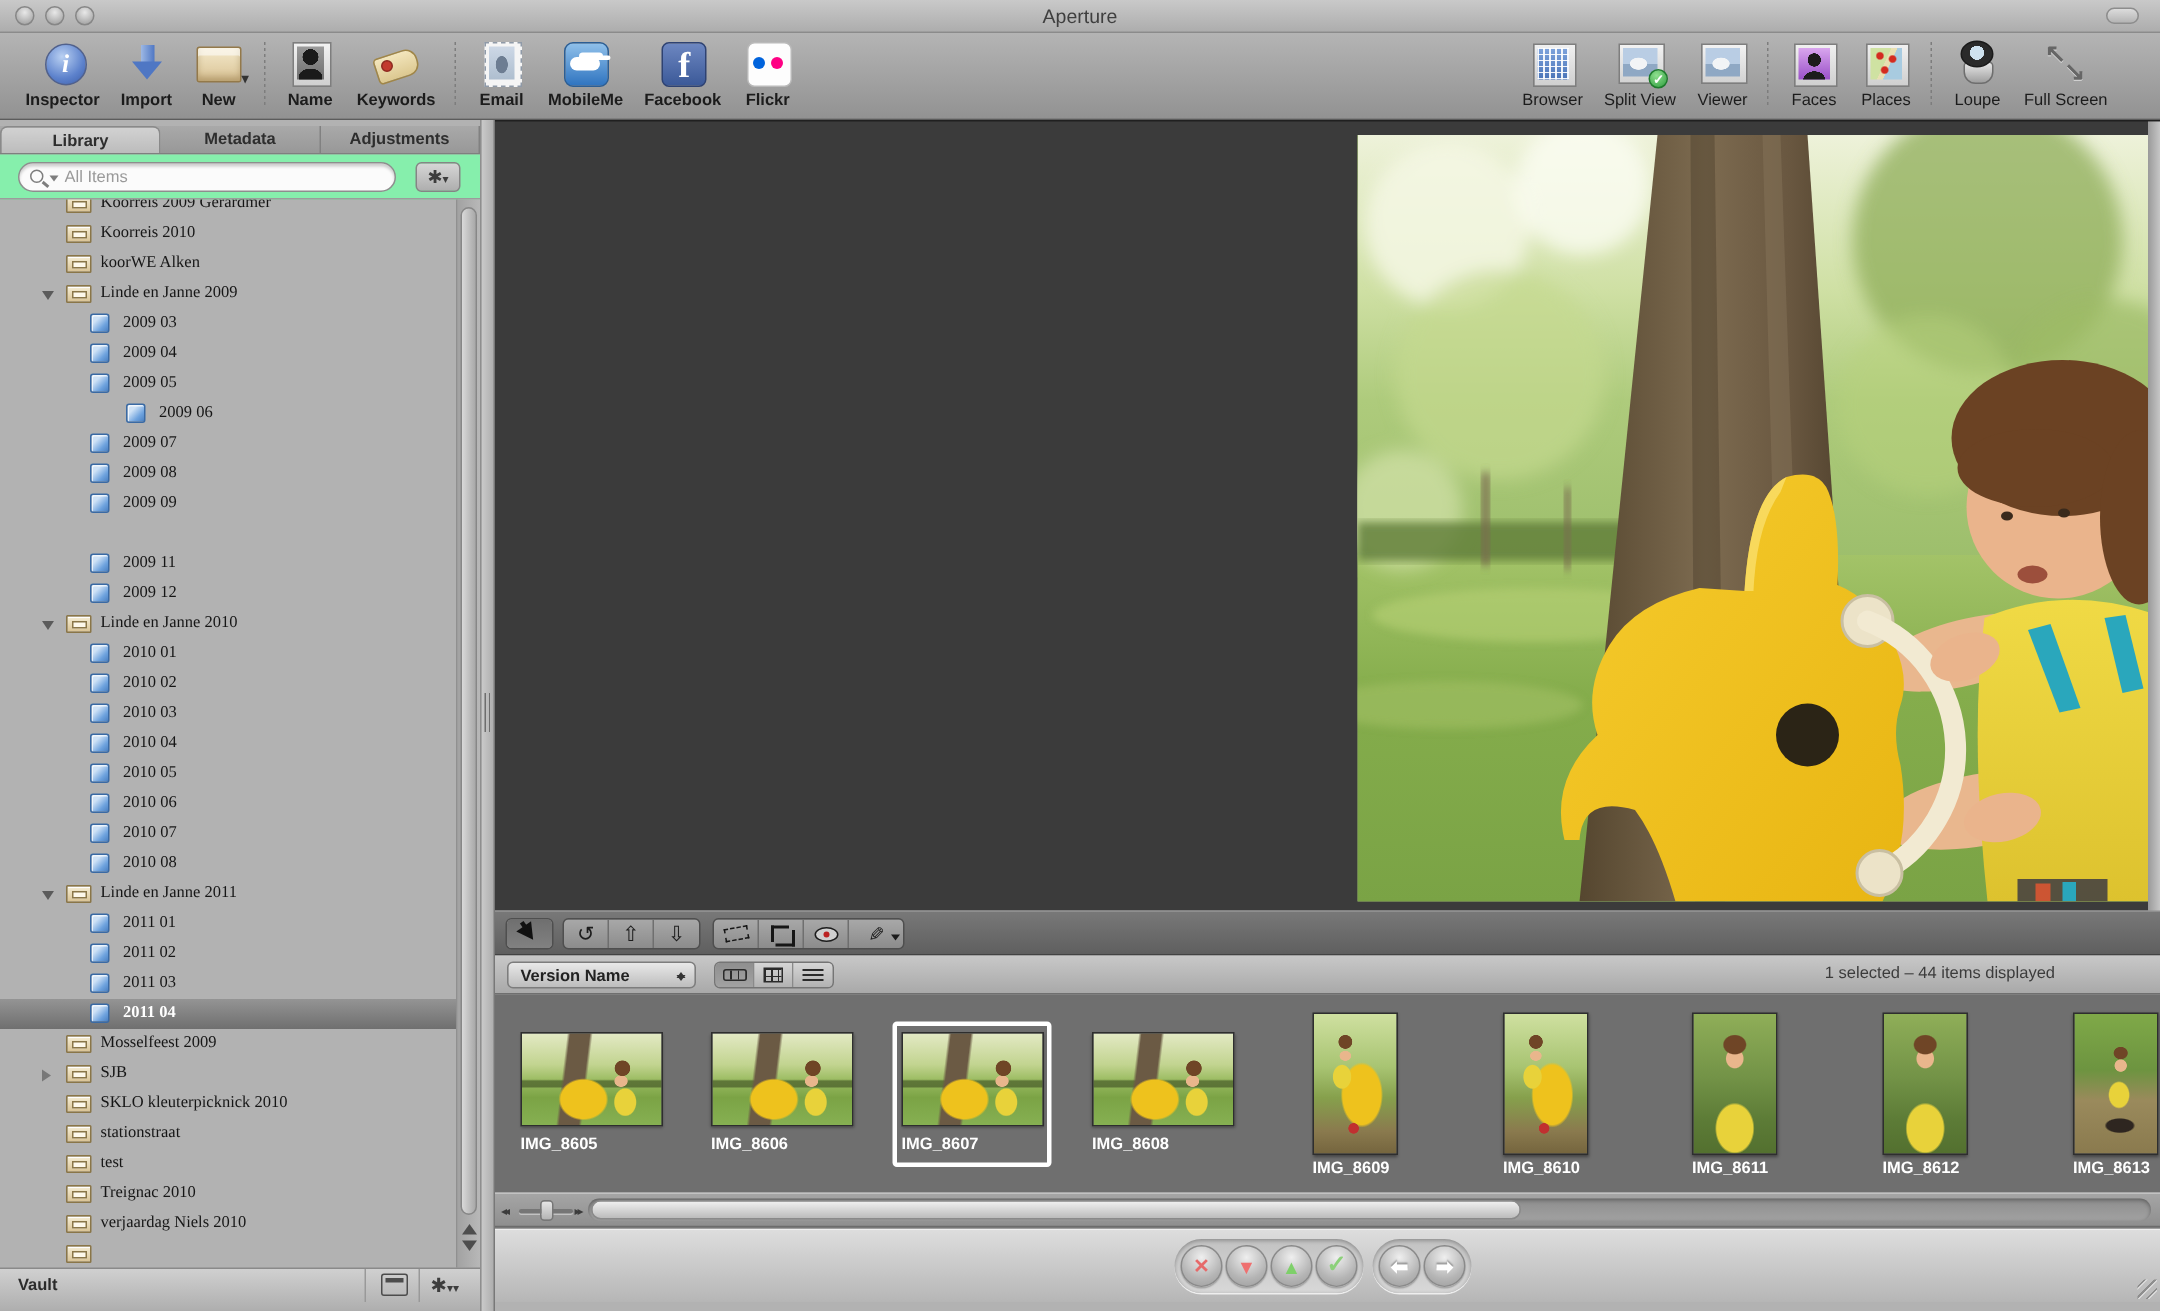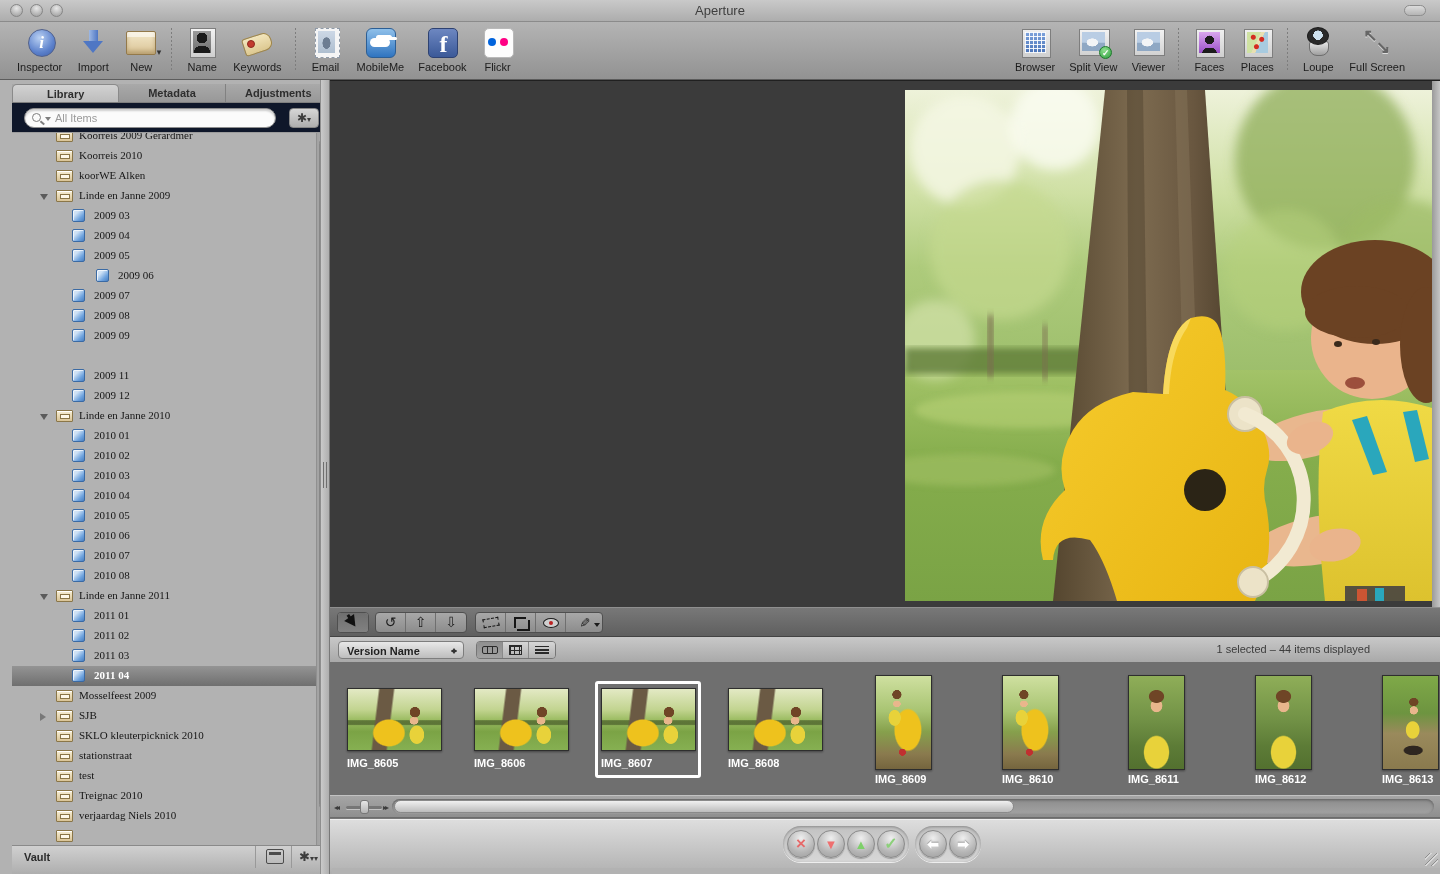--- a/index.html
+++ b/index.html
@@ -14,21 +14,21 @@
   .tl{position:absolute;top:4px;width:13px;height:13px;border-radius:50%;
     background:radial-gradient(circle at 50% 30%,#e8e8e8,#b0b0b0 70%,#9a9a9a);border:1px solid #868686;}
   #tl-close{left:10px}#tl-min{left:30px}#tl-zoom{left:50px}
   #tb-pill{position:absolute;right:14px;top:5px;width:22px;height:11px;border-radius:6px;
     background:linear-gradient(#dcdcdc,#b4b4b4);border:1px solid #8d8d8d;}
 
   
   #toolbar{position:absolute;left:0;top:22px;width:1440px;height:58px;
     background:linear-gradient(#b4b4b4,#929292);border-bottom:1px solid #5c5c5c;}
   .tb-group{position:absolute;top:0;height:58px;display:flex;align-items:flex-start;}
-  #toolbar-left{left:10px;}
+  #toolbar-left{left:10px;font-weight:bold;}
   #toolbar-right{right:28px;}
   .tb-btn{display:flex;flex-direction:column;align-items:center;padding:5px 7px 0 7px;cursor:default;}
   .tb-label{font-size:11px;color:#1c1c1c;margin-top:2px;white-space:nowrap;}
   .tb-sep{width:1px;height:44px;margin:6px 6px 0 6px;
     background:repeating-linear-gradient(#7d7d7d 0 2px,transparent 2px 4px);}
   .tbicon{position:relative;width:34px;height:32px;}
 
   
   .ic-inspector::before{content:"i";position:absolute;left:5px;top:2px;width:26px;height:26px;border-radius:50%;
     background:radial-gradient(circle at 40% 30%,#b9d0f2,#5d82cc 60%,#3a5ca8);border:1px solid #51618c;
@@ -96,27 +96,27 @@
   .ic-loupe::before{content:"";position:absolute;left:8px;top:14px;width:18px;height:13px;
     background:linear-gradient(#e8e8e8,#9e9e9e);border:1px solid #6e6e6e;border-radius:3px 3px 8px 8px;}
   .ic-loupe::after{content:"";position:absolute;left:6px;top:0;width:20px;height:16px;border-radius:50%;
     background:radial-gradient(circle at 50% 45%,#cfe2ef 0 35%,#2a2a2a 36%);border:1px solid #1a1a1a;}
   .ic-full-screen::before{content:"↖";position:absolute;left:3px;top:-2px;font-size:17px;font-weight:bold;color:#666;
     text-shadow:0 1px 0 #ddd;}
   .ic-full-screen::after{content:"↘";position:absolute;right:4px;bottom:1px;font-size:17px;font-weight:bold;color:#666;
     text-shadow:0 1px 0 #ddd;}
 
   
-  #sidebar{position:absolute;left:12px;top:80px;width:320px;height:794px;background:#b2b2b2;}
+  #sidebar{position:absolute;left:0;top:80px;width:320px;height:794px;background:#b2b2b2;}
   #tabs{position:absolute;left:0;top:4px;width:320px;height:19px;background:linear-gradient(#a9a9a9,#989898);
     border-bottom:1px solid #7f7f7f;display:flex;}
   .tab{flex:1;font-size:11px;font-weight:bold;color:#2e2e2e;text-align:center;line-height:19px;
     border-right:1px solid #818181;}
   .tab.sel{background:linear-gradient(#d2d2d2,#bcbcbc);border-radius:5px 5px 0 0;border:1px solid #8a8a8a;border-bottom:none;}
-  #searchrow{position:absolute;left:0;top:23px;width:320px;height:30px;background:#0f172a;border-bottom:1px solid #9c9c9c;}
+  #searchrow{position:absolute;left:0;top:23px;width:320px;height:30px;background:#86efac;border-bottom:1px solid #9c9c9c;}
   #searchfield{position:absolute;left:12px;top:5px;width:252px;height:20px;border-radius:10px;
     background:#fbfbfb;border:1px solid #8e8e8e;box-shadow:inset 0 2px 2px rgba(0,0,0,.18);}
   #searchfield input{position:absolute;left:30px;top:1px;width:210px;height:16px;border:none;outline:none;
     background:transparent;font-size:11px;color:#444;}
   #searchfield input::placeholder{color:#9a9a9a;}
   .mag{position:absolute;left:7px;top:4px;width:9px;height:9px;border:1.5px solid #7e7e7e;border-radius:50%;}
   .mag::after{content:"";position:absolute;left:7px;top:8px;width:5px;height:1.5px;background:#7e7e7e;transform:rotate(40deg);}
   .mag-caret{position:absolute;left:20px;top:8px;border:3px solid transparent;border-top:4px solid #7e7e7e;}
   #search-gear{position:absolute;right:13px;top:5px;width:30px;height:20px;border-radius:4px;
     background:linear-gradient(#d6d6d6,#aeaeae);border:1px solid #858585;font-size:12px;color:#3d3d3d;

